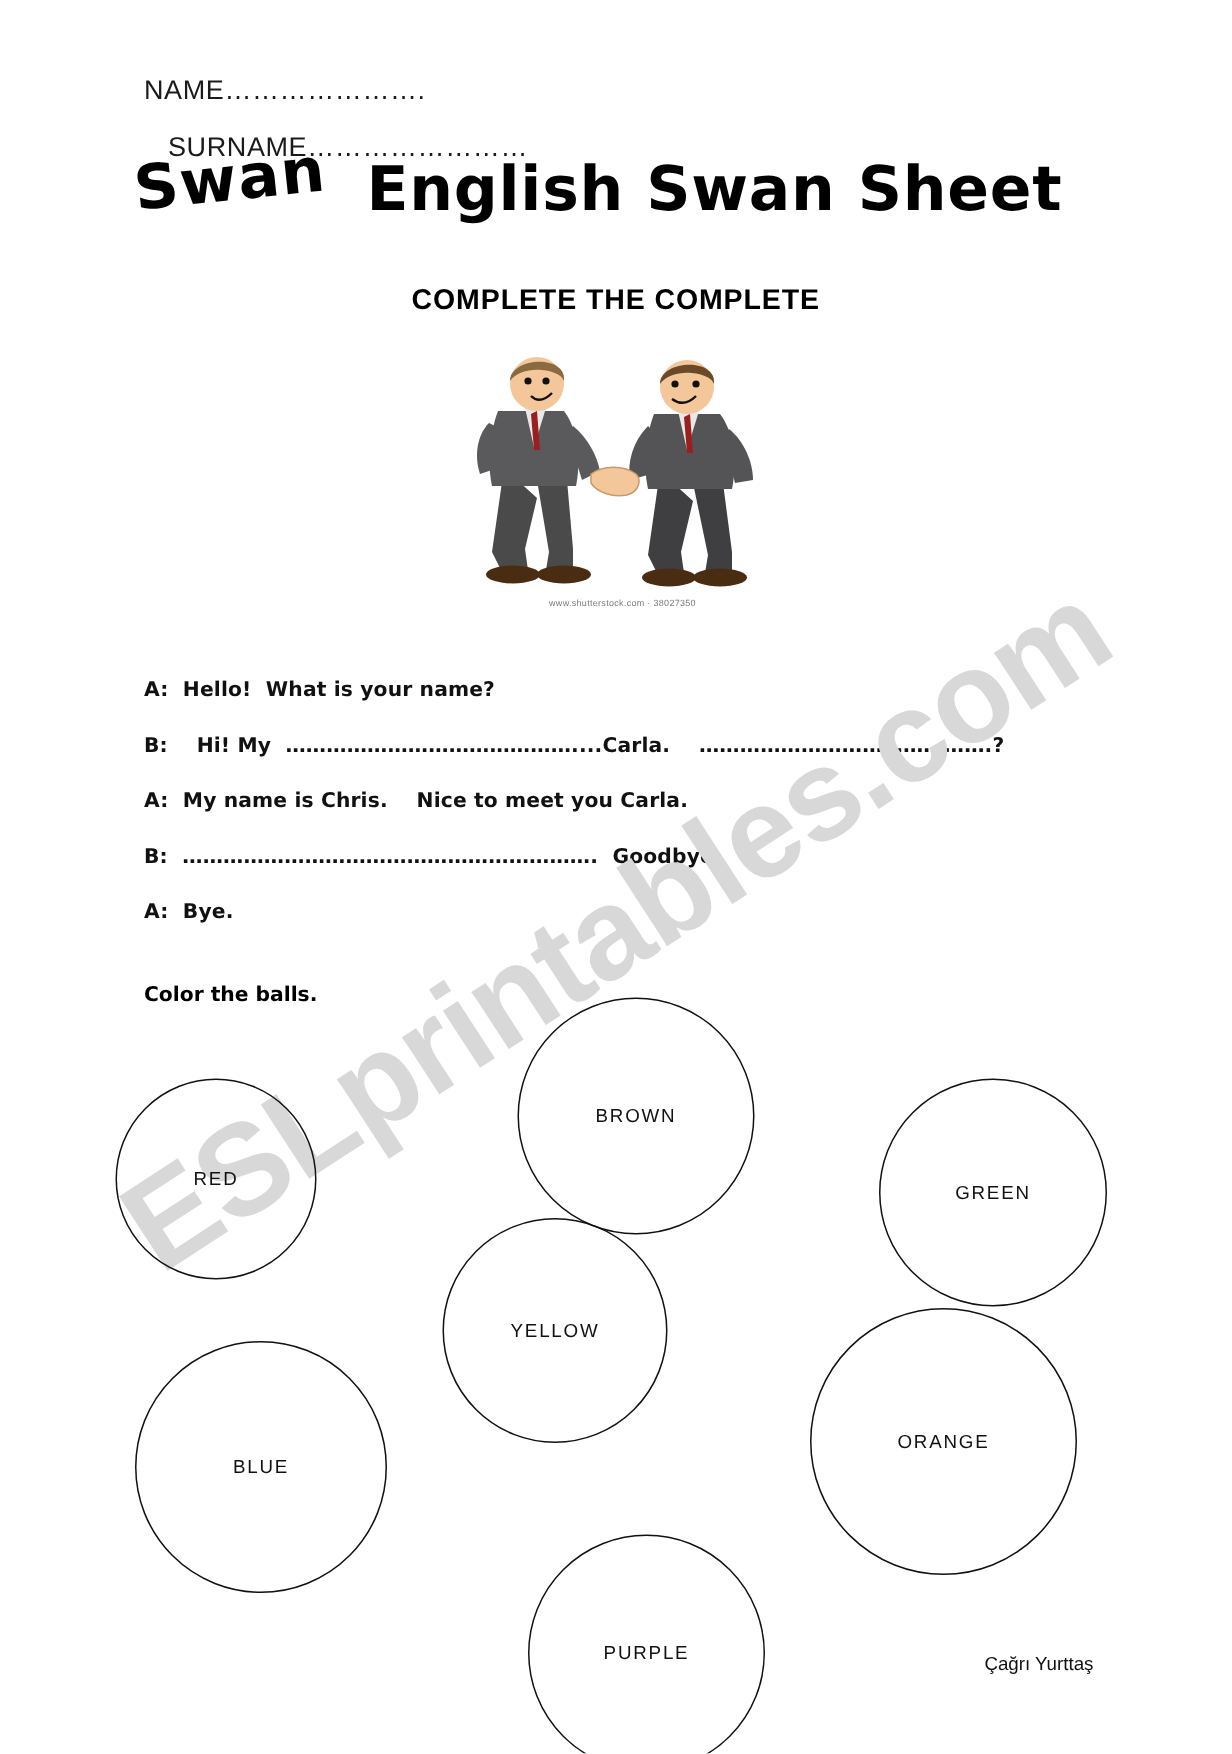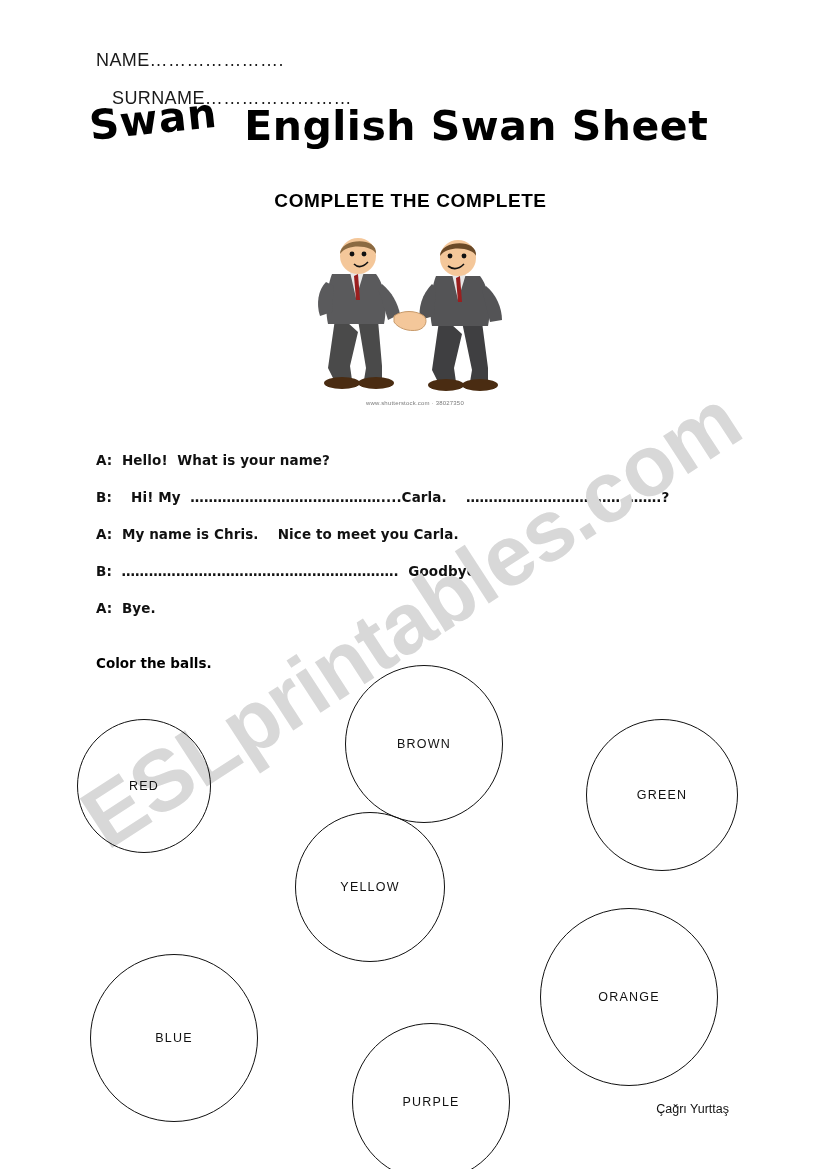--- a/index.html
+++ b/index.html
@@ -251,24 +251,24 @@
     </div>
     <div class="ball" style="left:345px; top:665px; width:158px; height:158px;">
       <span>BROWN</span>
     </div>
     <div class="ball" style="left:586px; top:719px; width:152px; height:152px;">
       <span>GREEN</span>
     </div>
     <div class="ball" style="left:295px; top:812px; width:150px; height:150px;">
       <span>YELLOW</span>
     </div>
-    <div class="ball" style="left:90px; top:954px; width:168px; height:168px;">
+    <div class="ball" style="left:90px; top:894px; width:168px; height:168px;">
       <span>BLUE</span>
     </div>
-    <div class="ball" style="left:540px; top:908px; width:178px; height:178px;">
+    <div class="ball" style="left:540px; top:872px; width:178px; height:178px;">
       <span>ORANGE</span>
     </div>
     <div class="ball" style="left:352px; top:1023px; width:158px; height:158px;">
       <span>PURPLE</span>
     </div>
   </div>
 
   <div class="watermark">
     <div class="watermark-text">ESLprintables.com</div>
   </div>

